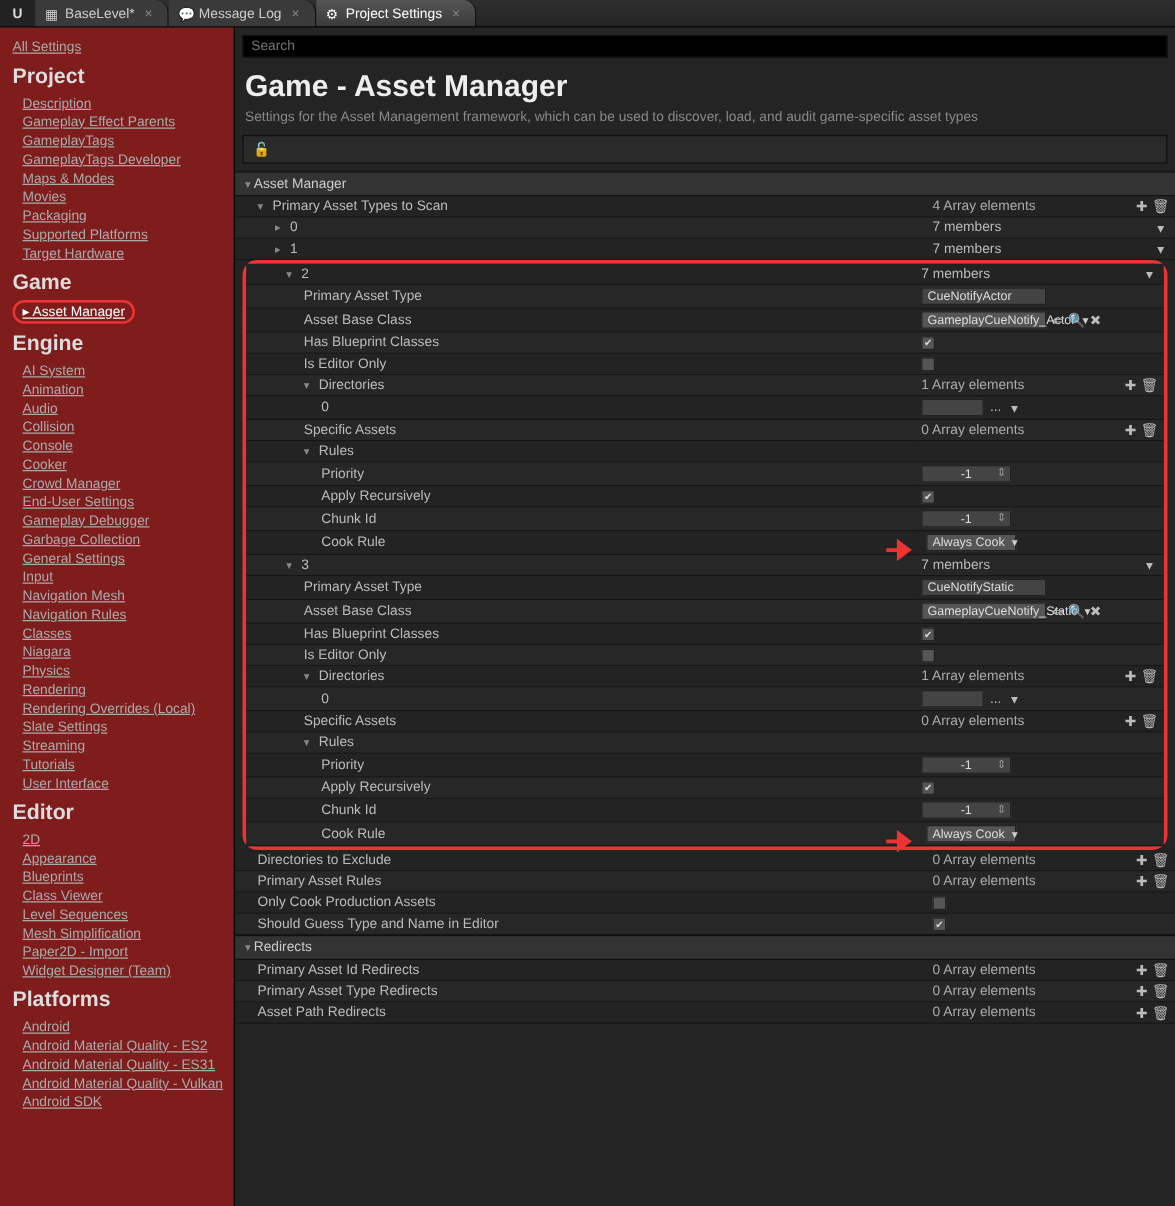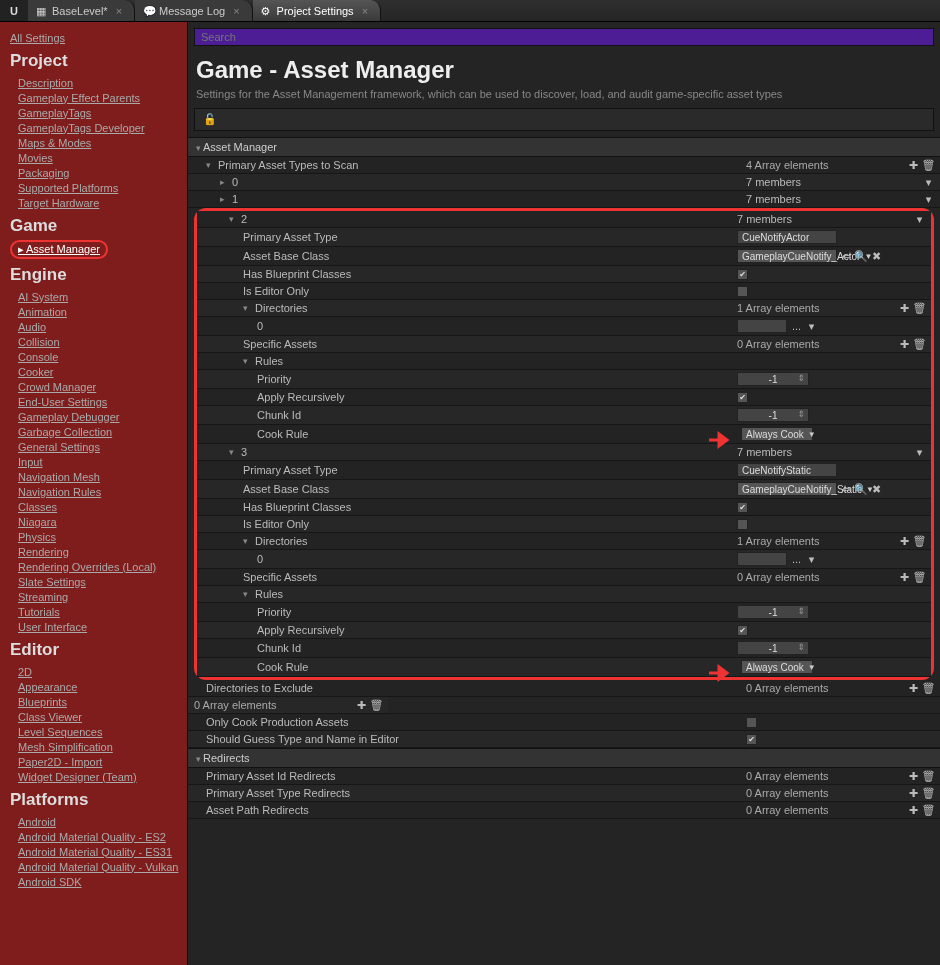--- a/index.html
+++ b/index.html
@@ -77,21 +77,21 @@
     flex-direction: column;
     background: #242424;
     overflow: hidden;
   }
   .search {
     margin: 6px 6px 6px 6px;
     height: 18px;
   }
   .search input {
     width: 100%;
-    background: #4c1d95;
+    background: #000000;
     border: 1px solid #111;
     color: #888;
     padding: 2px 6px;
     font-size: 11px;
   }
   .title {
     padding: 4px 8px;
     font-size: 24px;
     font-weight: 600;
     color: #eee;
@@ -565,20 +565,21 @@
           <div class="cell-left indent1">Directories to Exclude</div>
         <div class="cell-right">
             <span class="array-sum">0 Array elements</span>
             <span style="flex:1"></span>
             <span class="icn">✚</span>
             <span class="icn">🗑</span>
           </div>
         </div>
 
       <div class="row">
+          <div class="cell-left indent1">Primary Asset Rules</div>
         <div class="cell-right">
             <span class="array-sum">0 Array elements</span>
             <span style="flex:1"></span>
             <span class="icn">✚</span>
             <span class="icn">🗑</span>
           </div>
         </div>
 
       <div class="row">
           <div class="cell-left indent1">Only Cook Production Assets</div>

